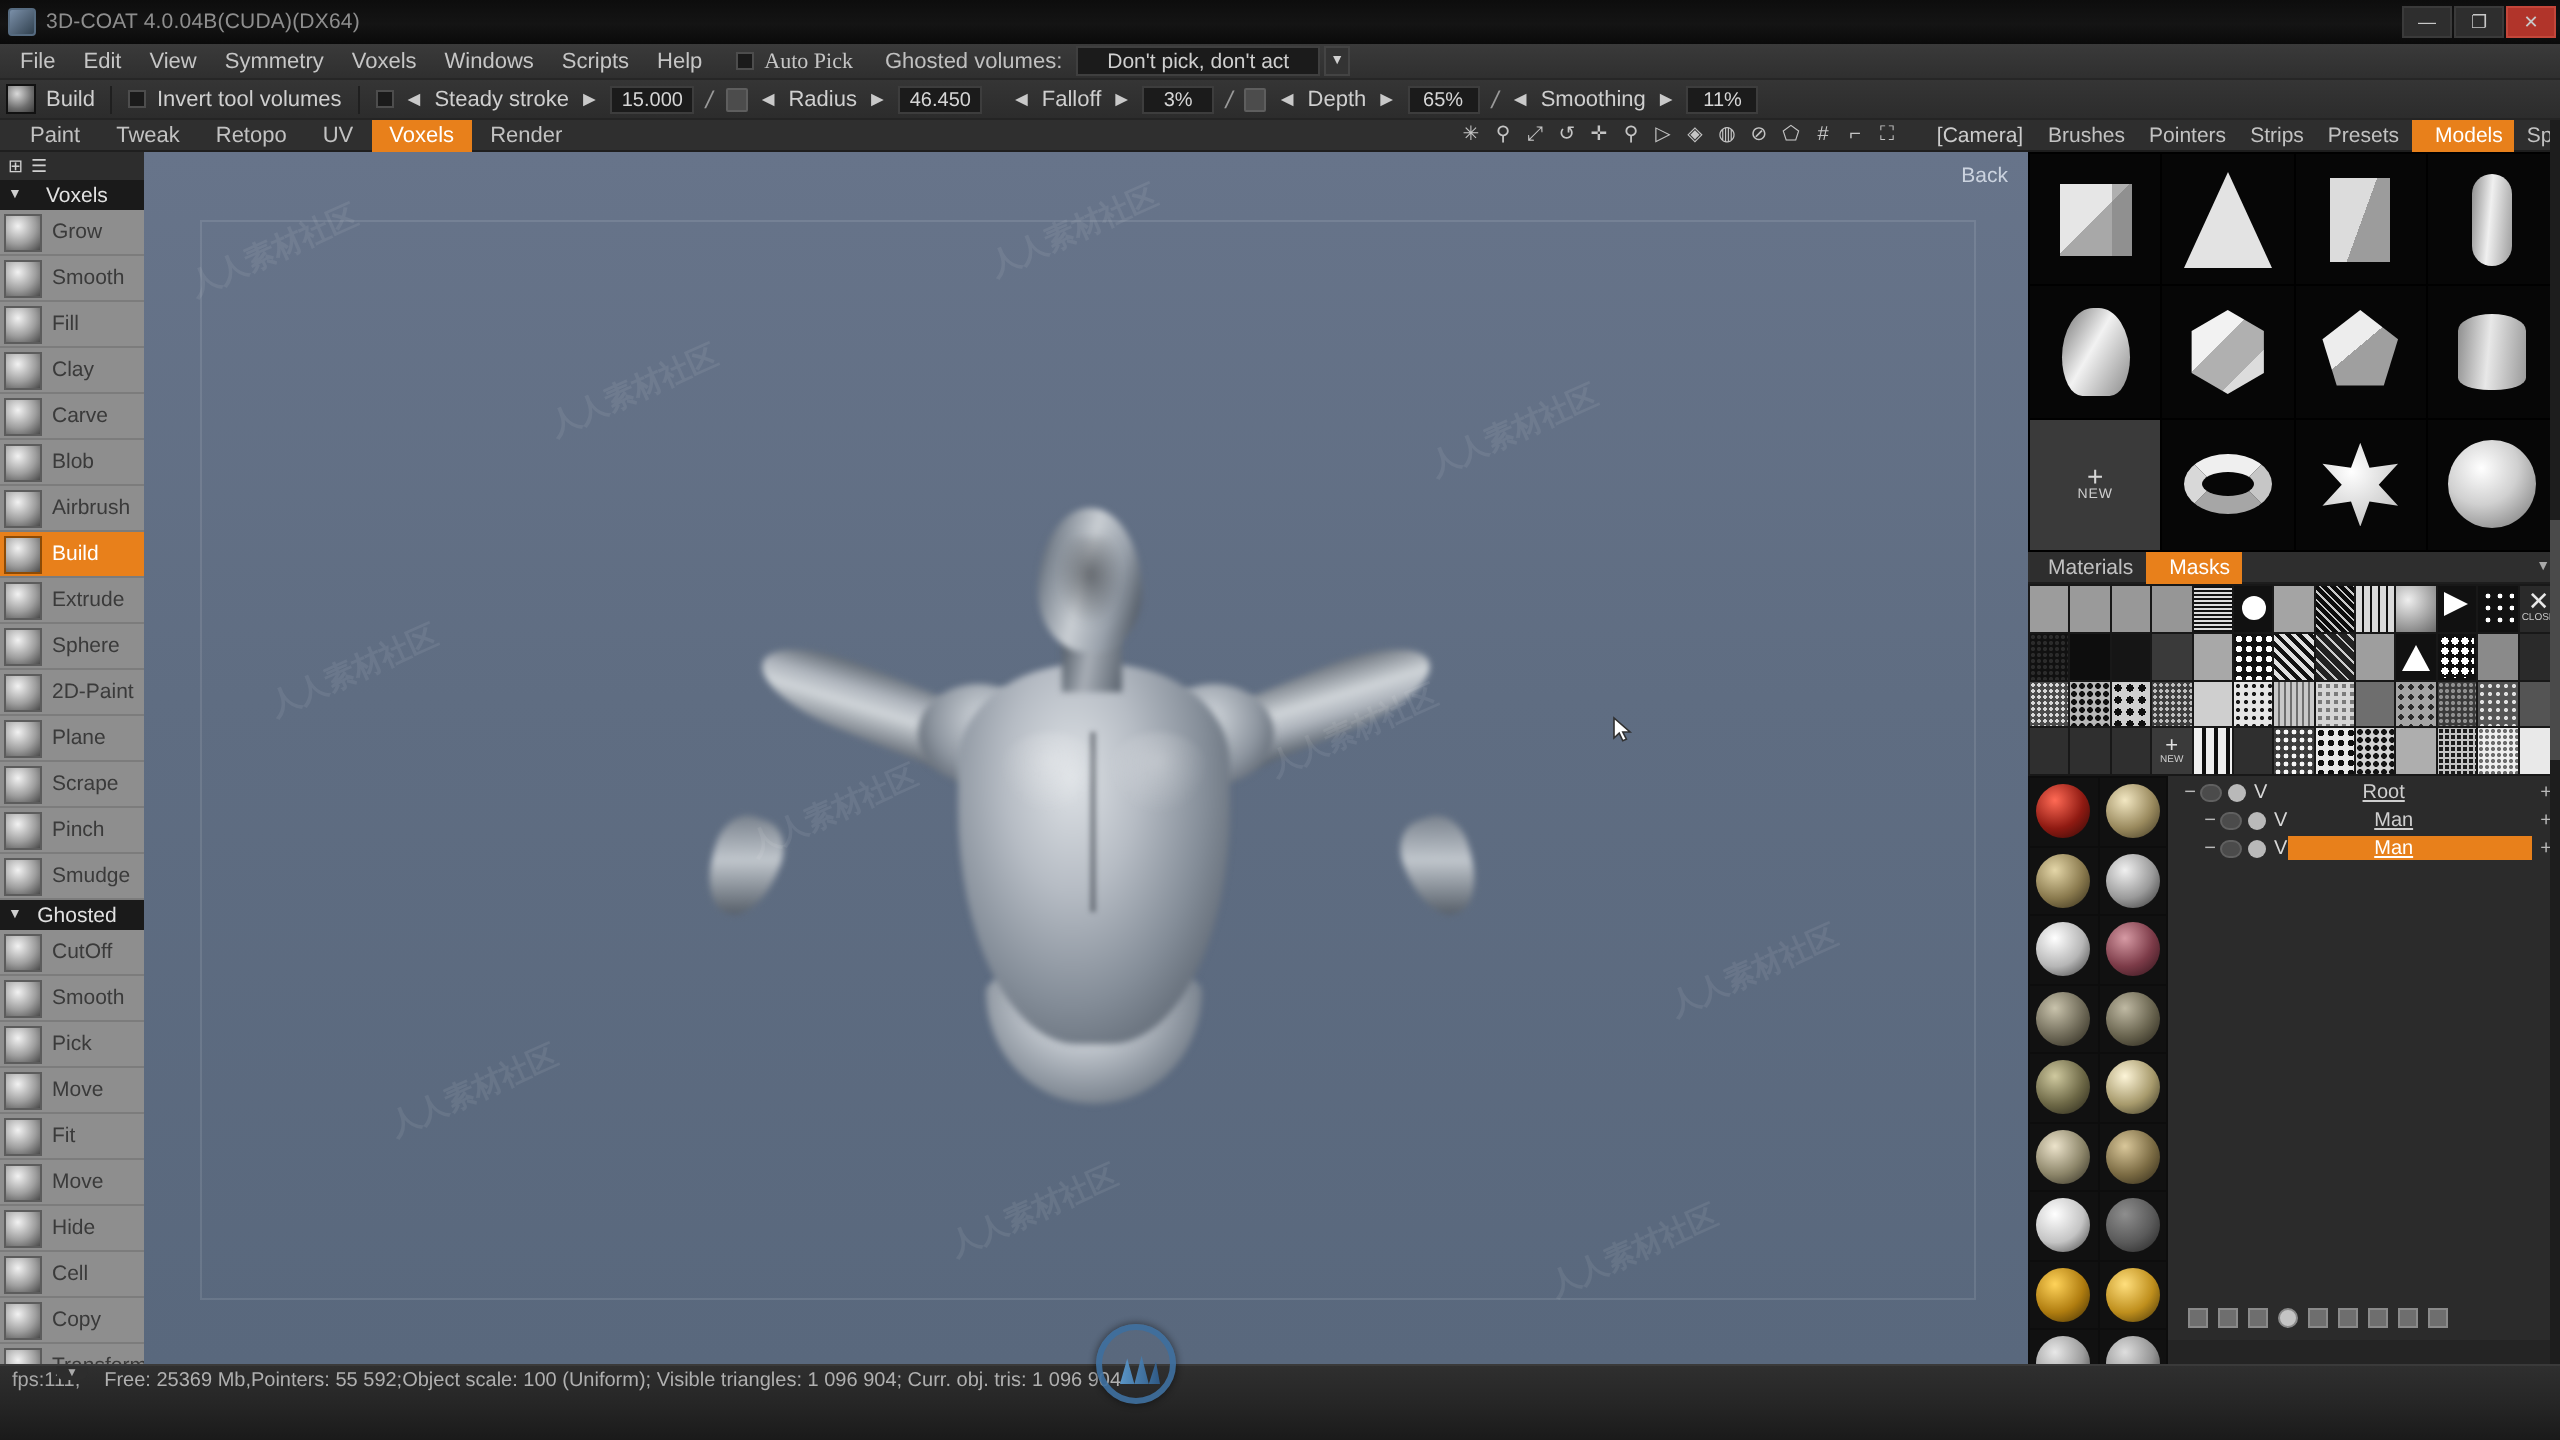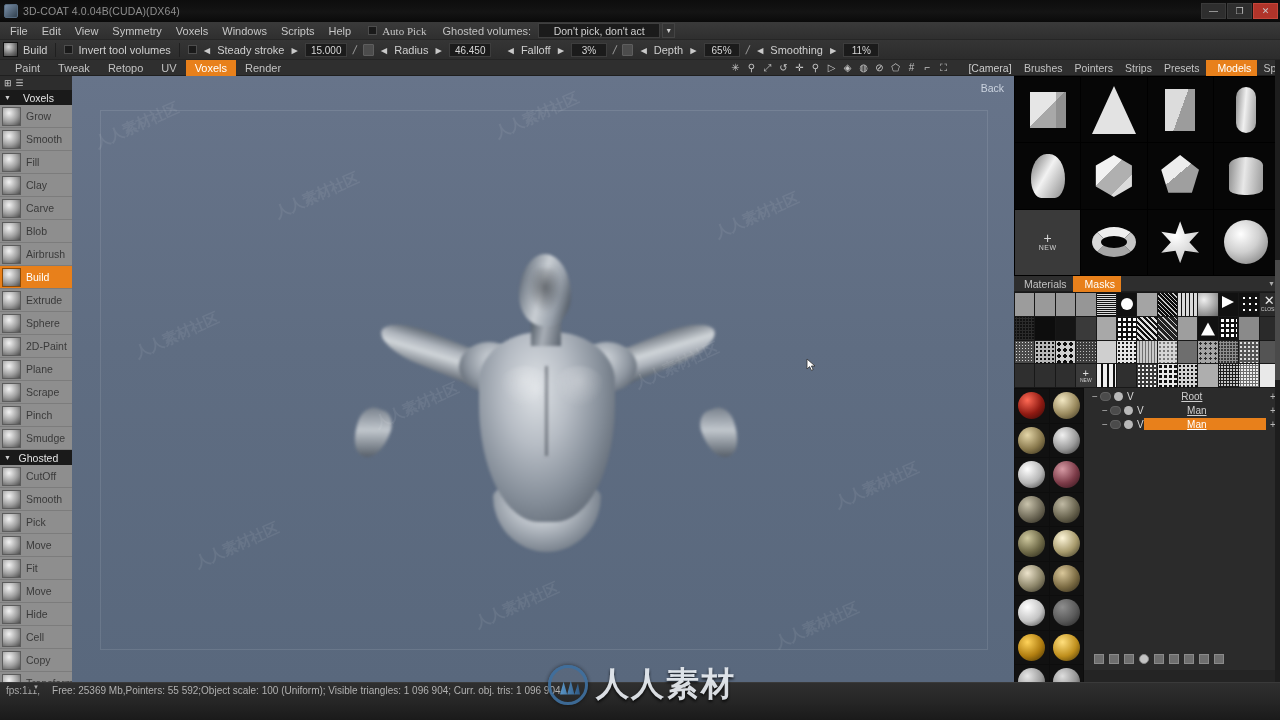--- a/index.html
+++ b/index.html
@@ -605,21 +605,20 @@
       <div class="wm-cell" style="left:560px;top:280px">人人素材社区</div>
       <div class="wm-cell" style="left:760px;top:400px">人人素材社区</div>
       <div class="wm-cell" style="left:120px;top:460px">人人素材社区</div>
       <div class="wm-cell" style="left:400px;top:520px">人人素材社区</div>
       <div class="wm-cell" style="left:700px;top:540px">人人素材社区</div>
     </div>
   </div>
 
   <div class="wm-logo">
     <div class="ring"></div>
-    <div class="cn">人人素材</div>
   </div>
 
   <div id="rightpanel">
 
     <div class="panel-tabs">
       <div class="pt">Brushes</div>
       <div class="pt">Pointers</div>
       <div class="pt">Strips</div>
       <div class="pt">Presets</div>
       <div class="pt active">Models</div>

